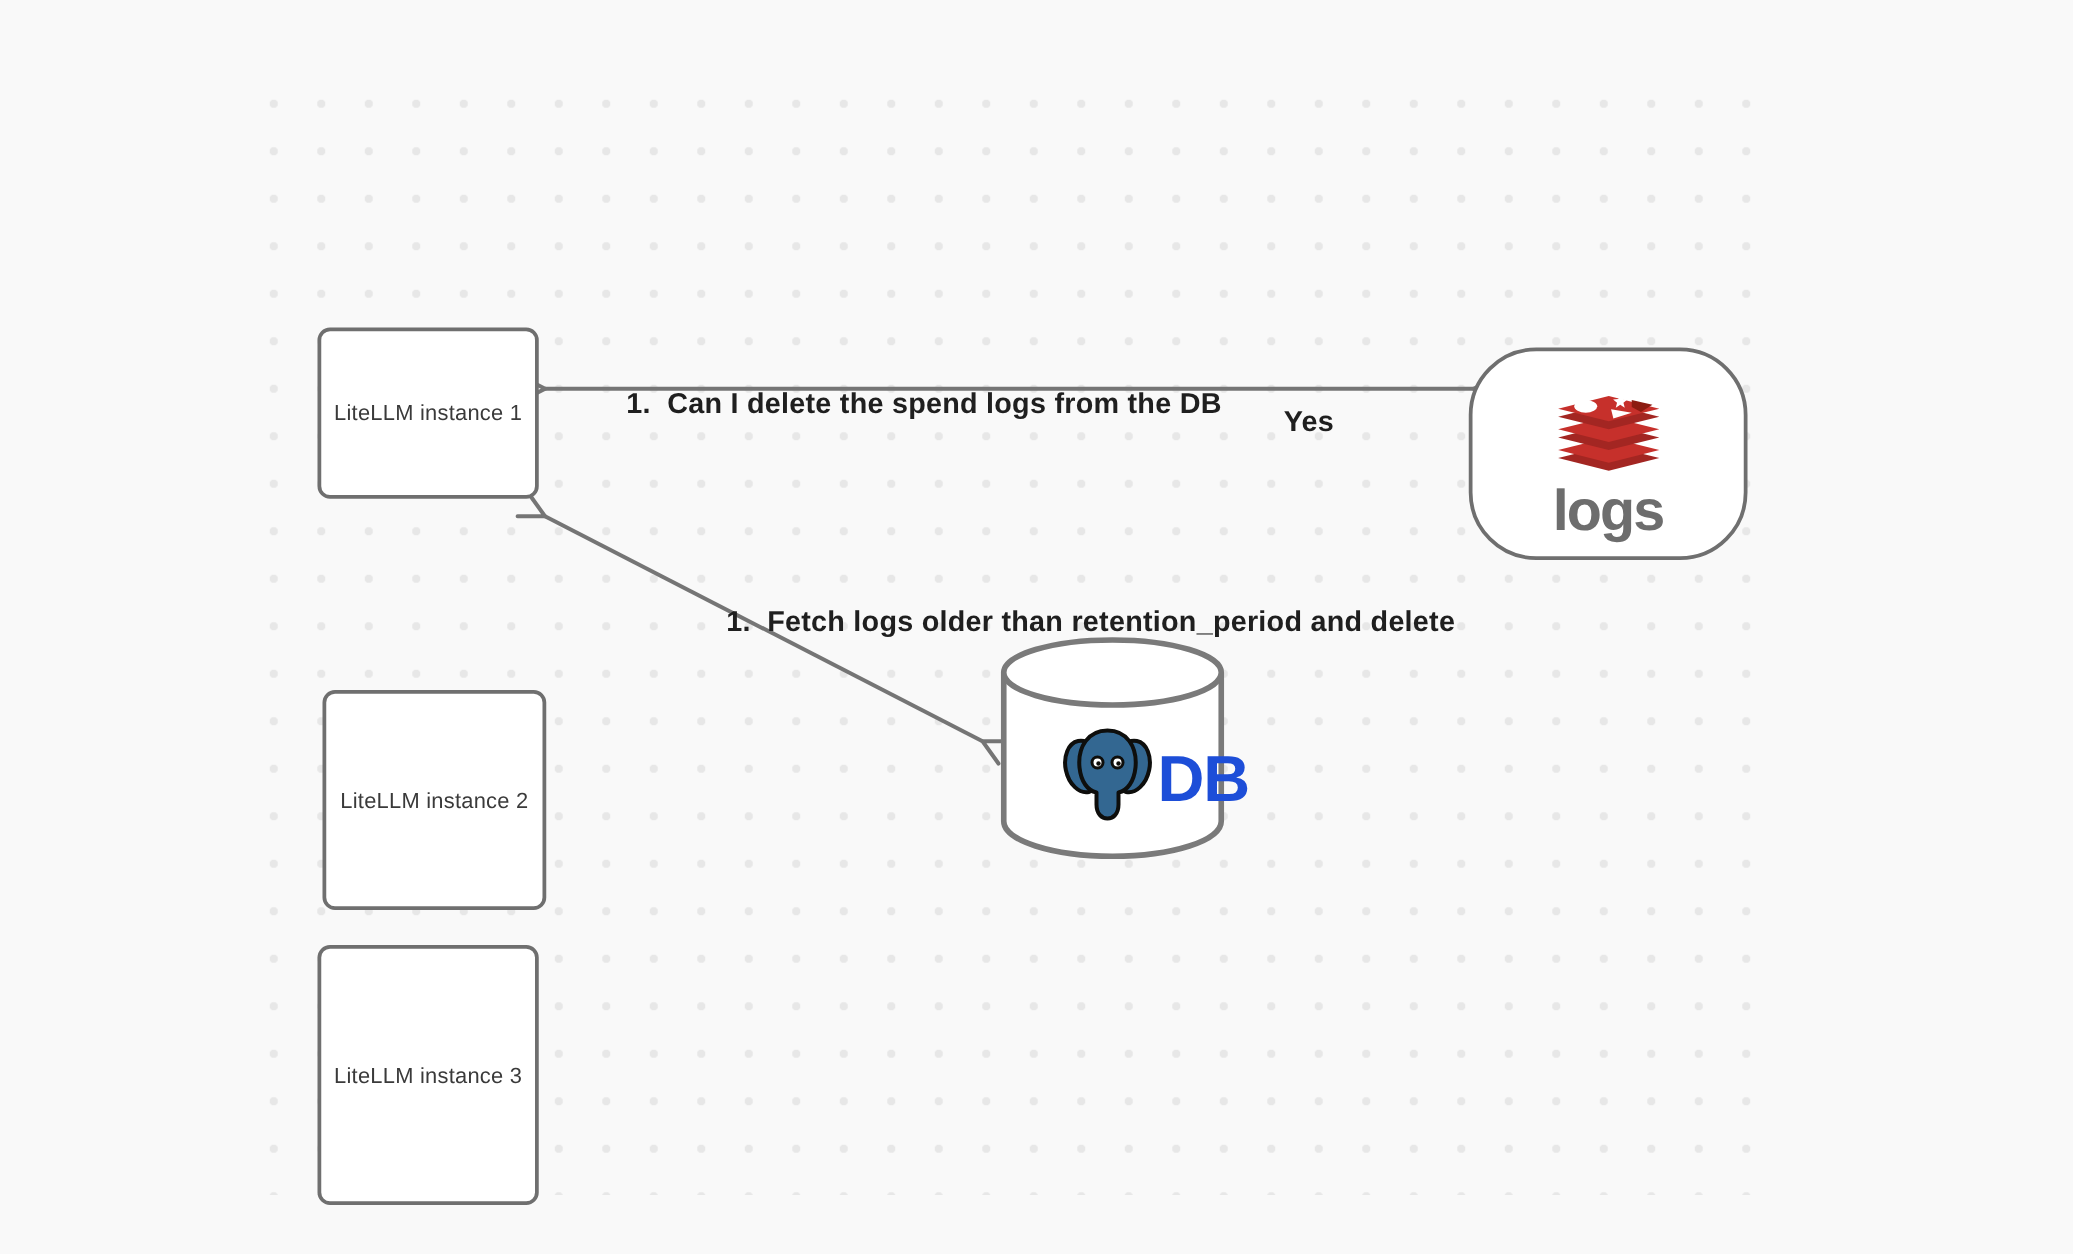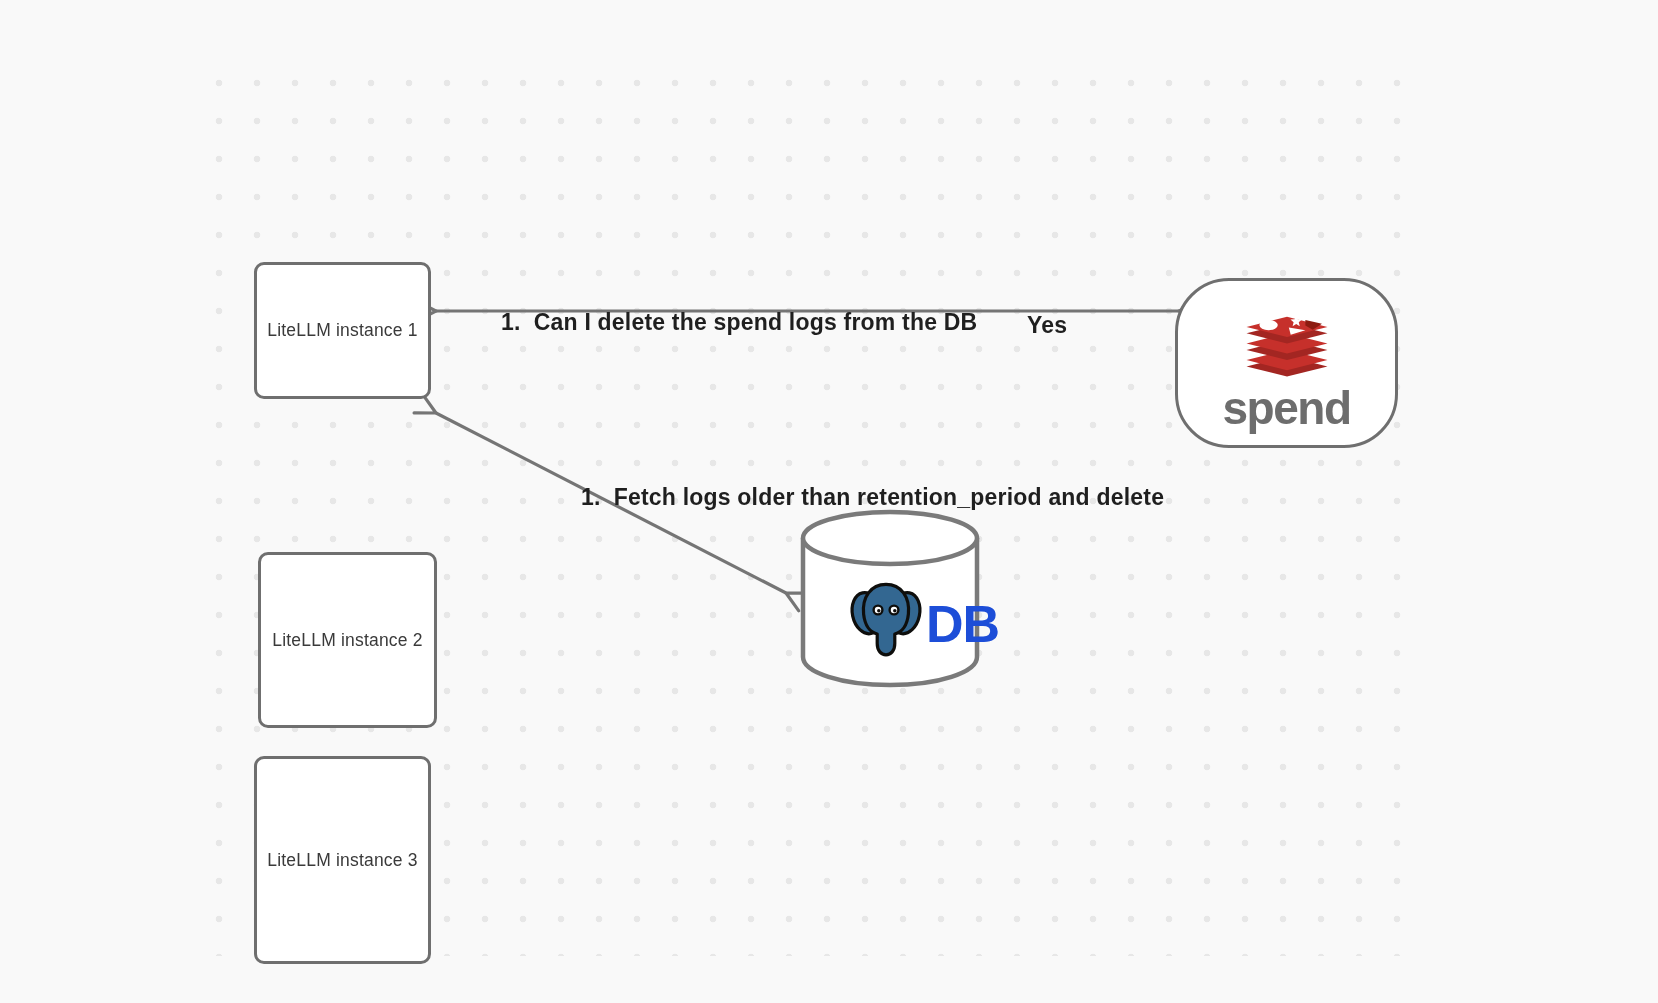--- a/index.html
+++ b/index.html
@@ -28,21 +28,21 @@
   .redis-wordmark{
     font-size:46px;font-weight:bold;color:#6D6D6D;letter-spacing:-1.5px;
     line-height:1;margin-top:-2px;
   }
   .arrows{position:absolute;left:0;top:0;pointer-events:none;}
   .edge-label{
     position:absolute;font-weight:bold;font-size:23px;color:#1F1F1F;
     white-space:pre;letter-spacing:.2px;margin-top:28px;
   }
   #edge-label-1{left:501px;top:281px;}
-  #edge-label-yes{left:1027px;top:284px;}
+  #edge-label-yes{left:1027px;top:296px;}
   #edge-label-2{left:581px;top:456px;}
   .db-cylinder{position:absolute;left:795px;top:502px;}
   .pg-elephant{position:absolute;left:846px;top:578px;}
   .db-label{
     position:absolute;left:926px;top:594px;font-size:52px;font-weight:600;
     color:#1d4ed8;letter-spacing:-1px;
   }
 </style>
 </head>
 <body>
@@ -81,21 +81,21 @@
       <polygon points="50,20 94,31 50,42 6,31" fill="#C6302B"></polygon>
 
       <polygon points="50,9 94,20 50,31 6,20" fill="#A32622"></polygon>
       <polygon points="50,2 94,13 50,24 6,13" fill="#C6302B"></polygon>
 
       <ellipse cx="30" cy="11" rx="10" ry="5.5" fill="#FFFFFF"></ellipse>
       <polygon points="60,0.5 61.7,4.7 66.2,5 62.8,7.9 63.9,12.2 60,9.7 56.1,12.2 57.2,7.9 53.8,5 58.3,4.7" fill="#FFFFFF"></polygon>
       <polygon points="70,5.5 88,9.5 78,16 70,11.5" fill="#8C1B10"></polygon>
       <polygon points="52,13.5 70,16.5 54,21.5" fill="#FFFFFF"></polygon>
     </svg>
-    <div class="redis-wordmark">spend</div>
+    <div class="redis-wordmark">logs</div>
   </div>
 
   <svg class="db-cylinder" width="190" height="190" viewBox="0 0 190 190">
     <path d="M8,36 L8,155 C8,170.5 47,183 95,183 C143,183 182,170.5 182,155 L182,36" fill="#FFFFFF" stroke="#7A7A7A" stroke-width="4.5"></path>
     <ellipse cx="95" cy="36" rx="87" ry="26" fill="#FFFFFF" stroke="#7A7A7A" stroke-width="4.5"></ellipse>
   </svg>
 
   <svg class="pg-elephant" width="80" height="80" viewBox="0 0 100 100">
     <g stroke="#0E0E0C" stroke-width="4" stroke-linejoin="round" stroke-linecap="round">
       <ellipse cx="26" cy="44" rx="18" ry="26" fill="#336791" transform="rotate(-12 26 44)"></ellipse>

